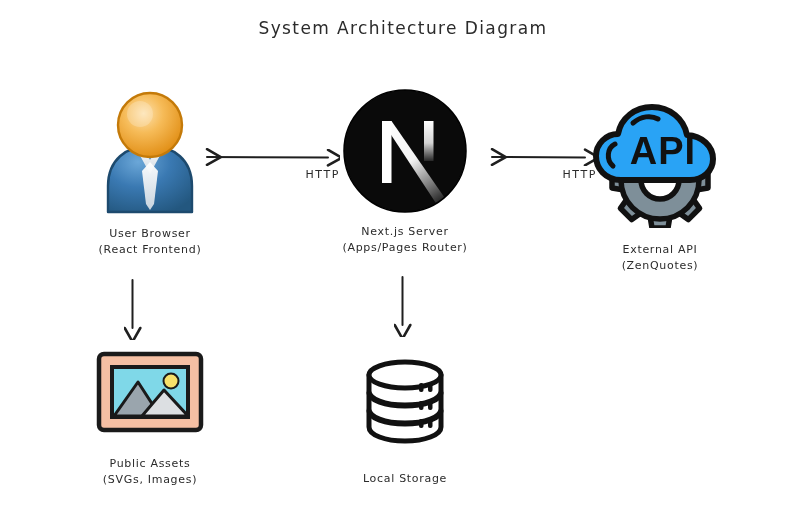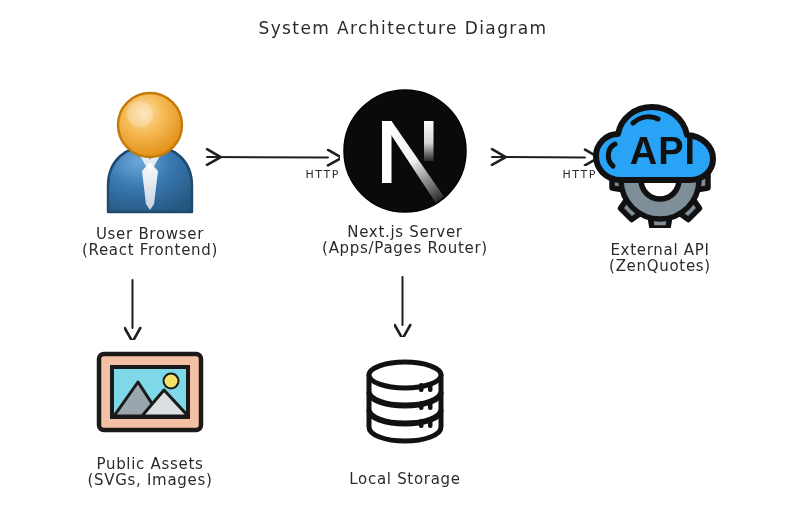--- a/index.html
+++ b/index.html
@@ -44,21 +44,21 @@
   .node {
     position: absolute;
     text-align: center;
   }
   .node-icon {
     position: relative;
     margin: 0 auto;
   }
   .node-label {
     margin-top: 8px;
-    font-size: 15px;
+    font-size: 11px;
     line-height: 16px;
     letter-spacing: 0.7px;
     color: #2b2b2b;
     white-space: pre-line;
   }
 
   
   #node-user-browser   { left: 45px;  top: 88px;  width: 210px; }
   #node-nextjs-server  { left: 300px; top: 88px;  width: 210px; }
   #node-external-api   { left: 555px; top: 88px;  width: 210px; }

